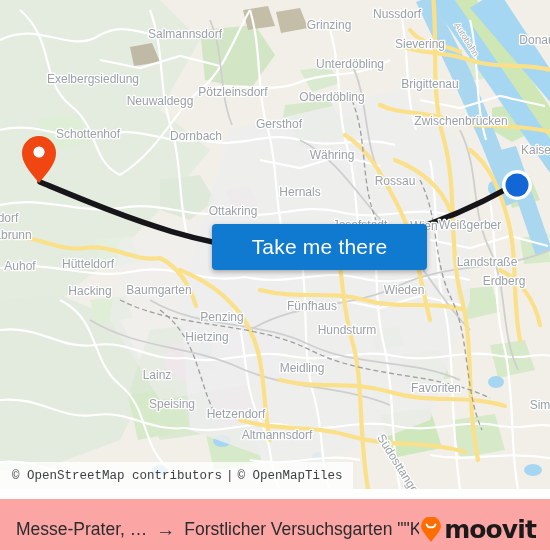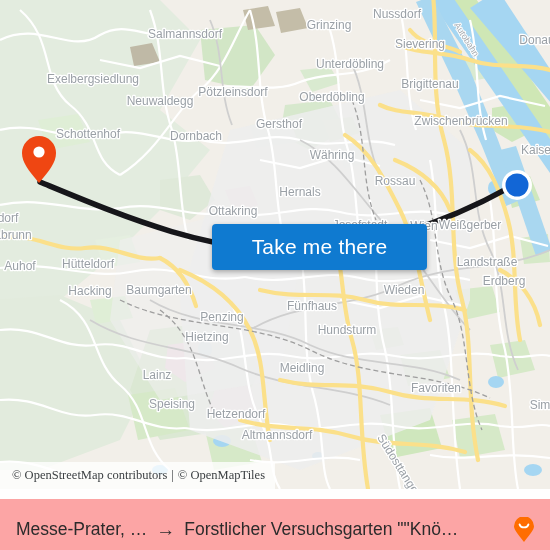--- a/index.html
+++ b/index.html
@@ -58,21 +58,21 @@
 
   
   .attrib{
     position:absolute;left:0;top:462px;
     height:27px;
     padding:0 10px 0 12px;
     background:rgba(255,255,255,0.78);
     display:flex;align-items:center;
     font-size:12.5px;color:#3c4043;
     white-space:nowrap;
-    font-family:Liberation Serif, serif;
+    font-family:Liberation Mono, monospace;
   }
   .attrib .sep{padding:0 4px;color:#3c4043;}
 
   
   .footer{
     position:absolute;left:0;top:499px;
     width:550px;height:61px;
     background:#fca5a5;
     display:flex;align-items:center;
     box-sizing:border-box;
@@ -321,16 +321,17 @@
     <div class="trip">
       <span class="from">Messe-Prater, …</span>
       <span class="arrow">→</span>
       <span class="to">Forstlicher Versuchsgarten ""Knö…</span>
     </div>
     <div class="brand">
       <svg width="24" height="26" viewBox="0 0 24 26">
         <path d="M12,25 C5.5,16.5 2,12.6 2,9.2 A10,10 0 1 1 22,9.2 C22,12.6 18.5,16.5 12,25 Z" fill="#ff6d00"></path>
         <path d="M7.6,7.4 C8.6,11.3 15.4,11.3 16.4,7.4" fill="none" stroke="#ffffff" stroke-width="1.9" stroke-linecap="round"></path>
       </svg>
+      <span class="brand-word">moovit</span>
     </div>
   </div>
 
 </div>
 
 </body></html>

